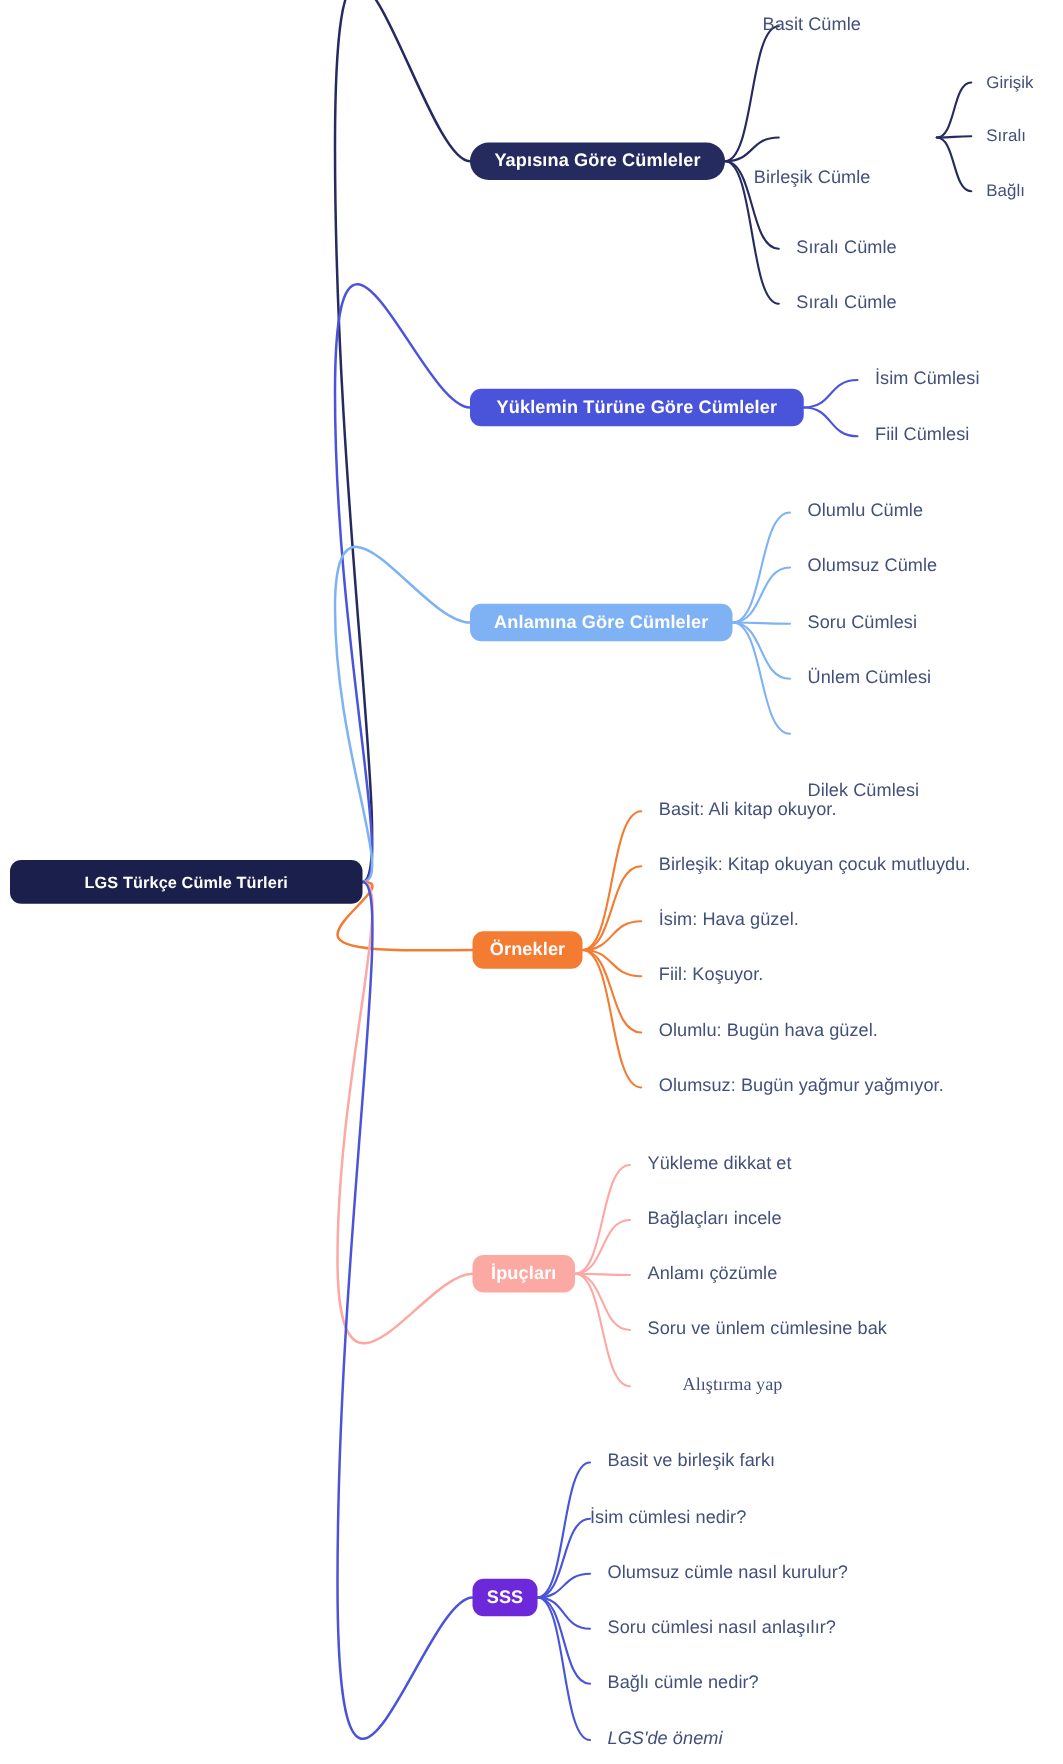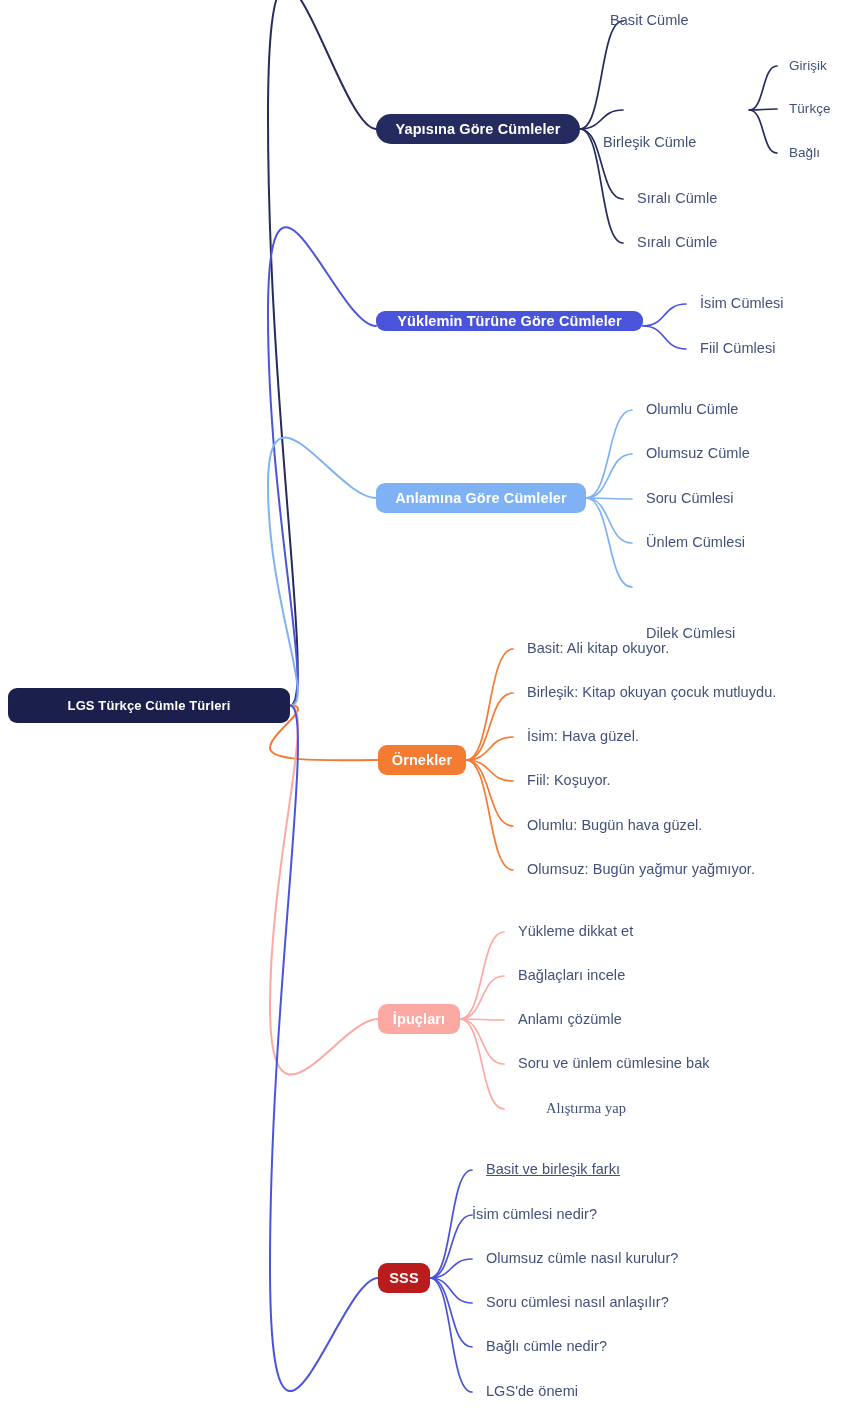--- a/index.html
+++ b/index.html
@@ -101,25 +101,25 @@
       <path d="M 430 1278 C 453.1 1278, 448.9 1303, 472 1303" fill="none" stroke="#4a54db" stroke-width="1.7" stroke-linecap="round"></path>
       <path d="M 430 1278 C 453.1 1278, 448.9 1347, 472 1347" fill="none" stroke="#4a54db" stroke-width="1.7" stroke-linecap="round"></path>
       <path d="M 430 1278 C 453.1 1278, 448.9 1392, 472 1392" fill="none" stroke="#4a54db" stroke-width="1.7" stroke-linecap="round"></path>
     </svg>
   <div id="nodes">
       <div class="node root" style="left: 8px; top: 688px; width: 282px; height: 35px; background: rgb(27, 31, 75);">LGS Türkçe Cümle Türleri</div>
       <div class="node branch" style="left: 376px; top: 114px; width: 204px; height: 30px; background: rgb(37, 43, 94); border-radius: 15px;">Yapısına Göre Cümleler</div>
       <div class="leaf" style="left: 610px; top: 12px;">Basit Cümle</div>
       <div class="leaf" style="left: 603px; top: 101px; margin-top: 33px;">Birleşik Cümle</div>
       <div class="leaf sub" style="left: 789px; top: 58px;">Girişik</div>
-      <div class="leaf sub" style="left: 789px; top: 101px;">Türkçe</div>
+      <div class="leaf sub" style="left: 789px; top: 101px;">Sıralı</div>
       <div class="leaf sub" style="left: 789px; top: 145px;">Bağlı</div>
       <div class="leaf" style="left: 637px; top: 190px;">Sıralı Cümle</div>
       <div class="leaf" style="left: 637px; top: 234px;">Sıralı Cümle</div>
-      <div class="node branch" style="left: 376px; top: 311px; width: 267px; height: 20px; background: rgb(74, 84, 219);">Yüklemin Türüne Göre Cümleler</div>
+      <div class="node branch" style="left: 376px; top: 311px; width: 267px; height: 30px; background: rgb(74, 84, 219);">Yüklemin Türüne Göre Cümleler</div>
       <div class="leaf" style="left: 700px; top: 295px;">İsim Cümlesi</div>
       <div class="leaf" style="left: 700px; top: 340px;">Fiil Cümlesi</div>
       <div class="node branch" style="left: 376px; top: 483px; width: 210px; height: 30px; background: rgb(126, 178, 245);">Anlamına Göre Cümleler</div>
       <div class="leaf" style="left: 646px; top: 401px;">Olumlu Cümle</div>
       <div class="leaf" style="left: 646px; top: 445px;">Olumsuz Cümle</div>
       <div class="leaf" style="left: 646px; top: 490px;">Soru Cümlesi</div>
       <div class="leaf" style="left: 646px; top: 534px;">Ünlem Cümlesi</div>
       <div class="leaf" style="left: 646px; top: 578px; margin-top: 47px;">Dilek Cümlesi</div>
       <div class="node branch" style="left: 378px; top: 745px; width: 88px; height: 30px; background: rgb(244, 123, 50);">Örnekler</div>
       <div class="leaf" style="left: 527px; top: 640px;">Basit: Ali kitap okuyor.</div>
@@ -127,21 +127,21 @@
       <div class="leaf" style="left: 527px; top: 728px;">İsim: Hava güzel.</div>
       <div class="leaf" style="left: 527px; top: 772px;">Fiil: Koşuyor.</div>
       <div class="leaf" style="left: 527px; top: 817px;">Olumlu: Bugün hava güzel.</div>
       <div class="leaf" style="left: 527px; top: 861px;">Olumsuz: Bugün yağmur yağmıyor.</div>
       <div class="node branch" style="left: 378px; top: 1004px; width: 82px; height: 30px; background: rgb(252, 169, 164);">İpuçları</div>
       <div class="leaf" style="left: 518px; top: 923px;">Yükleme dikkat et</div>
       <div class="leaf" style="left: 518px; top: 967px;">Bağlaçları incele</div>
       <div class="leaf" style="left: 518px; top: 1011px;">Anlamı çözümle</div>
       <div class="leaf" style="left: 518px; top: 1055px;">Soru ve ünlem cümlesine bak</div>
       <div class="leaf" style="left: 546px; top: 1100px; font-family: Liberation Serif, serif;">Alıştırma yap</div>
-      <div class="node branch" style="left: 378px; top: 1263px; width: 52px; height: 30px; background: #b91c1c;">SSS</div>
-      <div class="leaf" style="left: 486px; top: 1161px; text-decoration: underline;">Basit ve birleşik farkı</div>
+      <div class="node branch" style="left: 378px; top: 1263px; width: 52px; height: 30px; background: #6d28d9;">SSS</div>
+      <div class="leaf" style="left: 486px; top: 1161px;">Basit ve birleşik farkı</div>
       <div class="leaf" style="left: 472px; top: 1206px;">İsim cümlesi nedir?</div>
       <div class="leaf" style="left: 486px; top: 1250px;">Olumsuz cümle nasıl kurulur?</div>
       <div class="leaf" style="left: 486px; top: 1294px;">Soru cümlesi nasıl anlaşılır?</div>
       <div class="leaf" style="left: 486px; top: 1338px;">Bağlı cümle nedir?</div>
-      <div class="leaf" style="left: 486px; top: 1383px;">LGS'de önemi</div>
+      <div class="leaf" style="left: 486px; top: 1383px; font-style: italic;">LGS'de önemi</div>
     </div>
 </div>
 
 </body></html>

